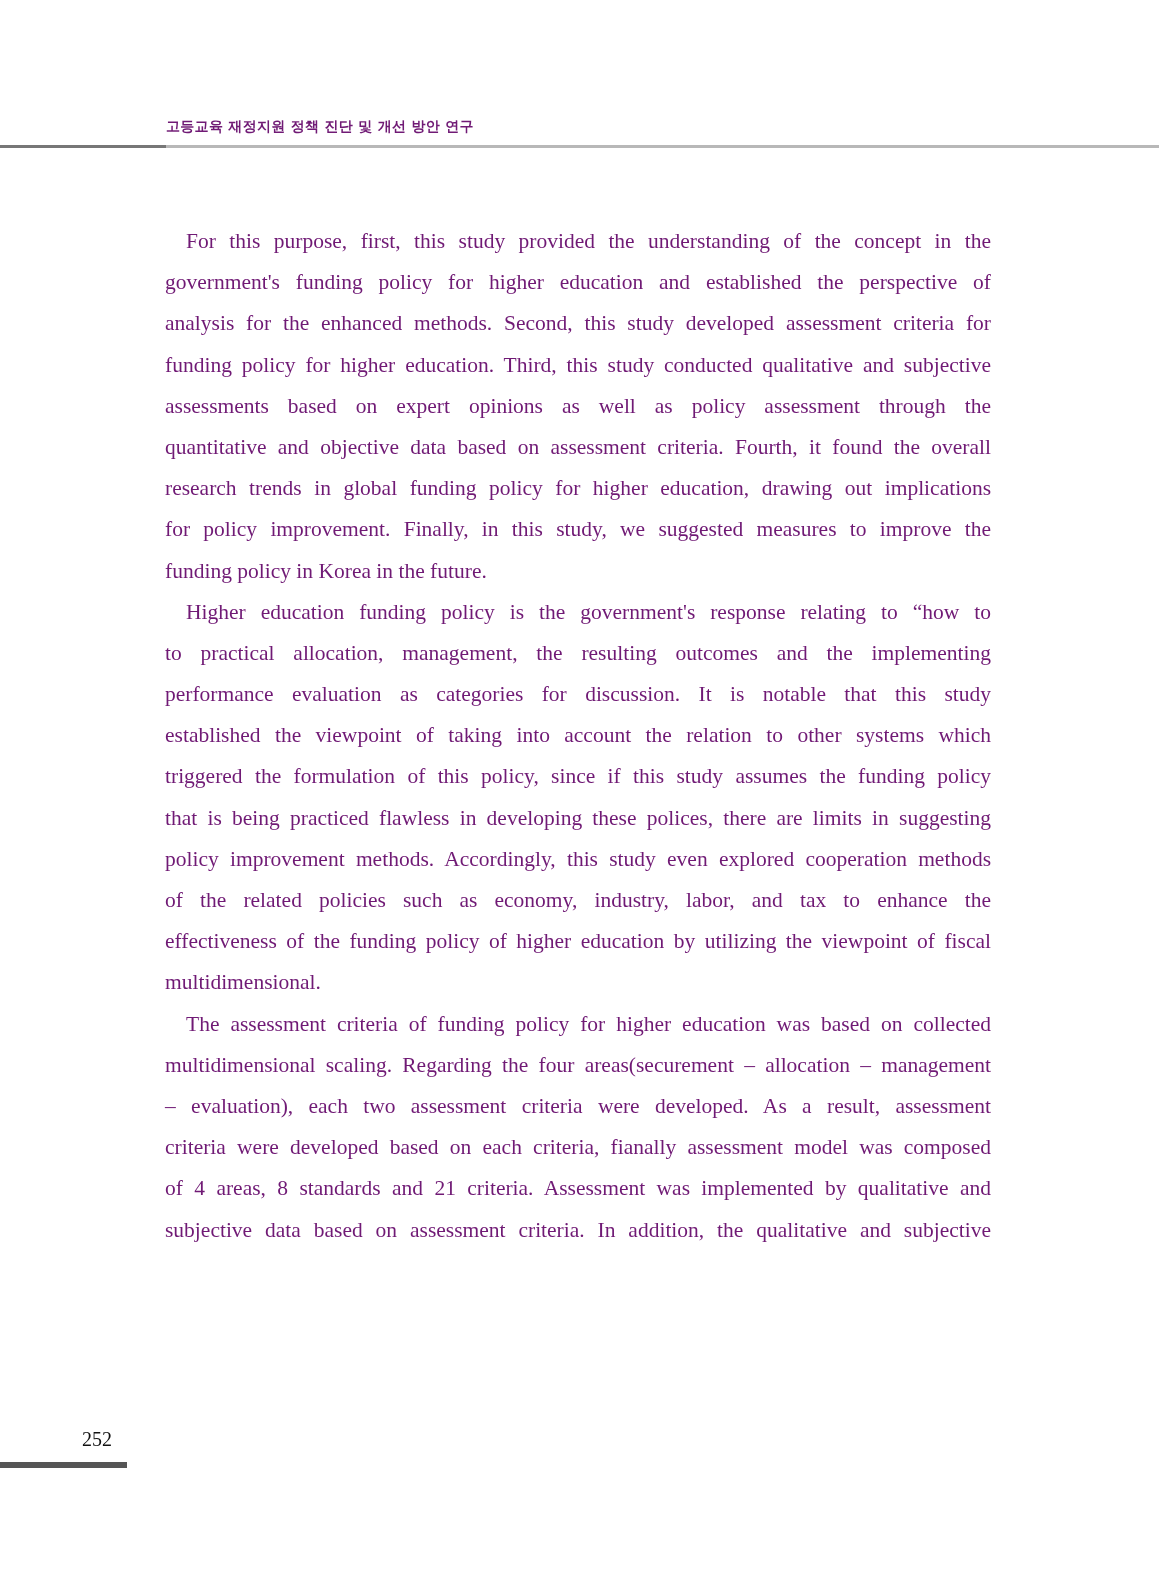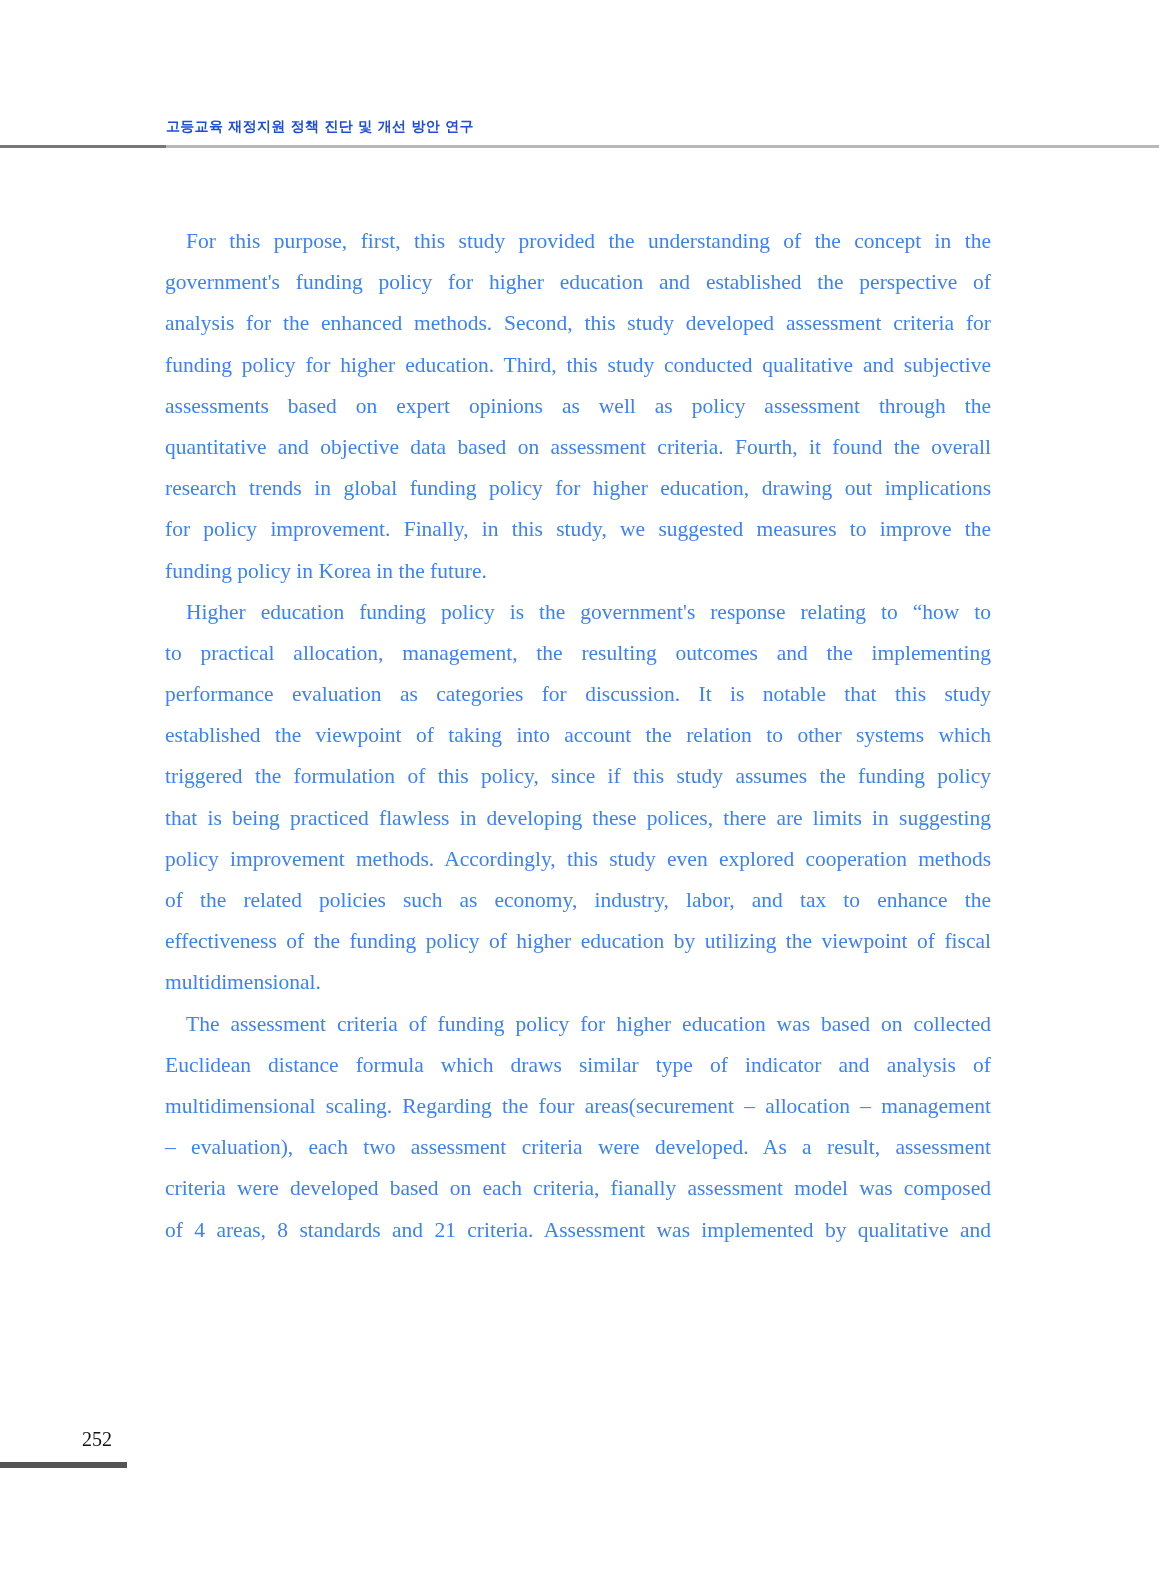--- a/index.html
+++ b/index.html
@@ -1,26 +1,26 @@
 <!DOCTYPE html>
 <html><head>
   <meta charset="utf-8">
   <style>
     html, body { margin: 0; padding: 0; background: #ffffff; }
     body { width: 1159px; height: 1571px; position: relative; overflow: hidden; }
     .running-header {
       position: absolute; left: 166px; top: 118px;
       font-family: "DejaVu Sans", sans-serif; font-weight: bold;
-      font-size: 14px; color: #1d4ed8; letter-spacing: 0.3px;
+      font-size: 14px; color: #701a75; letter-spacing: 0.3px;
     }
     .header-rule-dark { position: absolute; left: 0; top: 145px; width: 166px; height: 3px; background: #777777; }
     .header-rule-light { position: absolute; left: 166px; top: 145px; width: 993px; height: 3px; background: #b8b8b8; }
     .body-text {
       position: absolute; left: 165px; top: 221px; width: 826px;
-      font-family: "Liberation Serif", serif; font-size: 21.5px; color: #3b82f6;
+      font-family: "Liberation Serif", serif; font-size: 21.5px; color: #701a75;
     }
     .line {
       display: block; height: 41.2px; line-height: 41.2px;
       text-align: justify; text-align-last: justify; white-space: nowrap;
     }
     .line.last { text-align-last: left; }
     .line.indent { padding-left: 21px; }
     .page-number {
       position: absolute; left: 82px; top: 1428px;
       font-family: Liberation Serif, serif; font-size: 20px; color: #111111;
@@ -56,22 +56,22 @@
     <span class="line">triggered the formulation of this policy, since if this study assumes the funding policy</span>
     <span class="line">that is being practiced flawless in developing these polices, there are limits in suggesting</span>
     <span class="line">policy improvement methods. Accordingly, this study even explored cooperation methods</span>
     <span class="line">of the related policies such as economy, industry, labor, and tax to enhance the</span>
     <span class="line">effectiveness of the funding policy of higher education by utilizing the viewpoint of fiscal</span>
     <span class="line last">multidimensional.</span>
   </div>
 
   <div>
     <span class="line indent">The assessment criteria of funding policy for higher education was based on  collected</span>
-    <span class="line">Euclidean distance formula which draws similar type of indicator and analysis of</span>
     <span class="line">multidimensional scaling. Regarding the four areas(securement – allocation – management</span>
     <span class="line">– evaluation), each two assessment criteria were developed. As a result, assessment</span>
     <span class="line">criteria were developed based on each criteria, fianally  assessment model was composed</span>
     <span class="line">of 4 areas, 8 standards and 21 criteria. Assessment  was implemented by qualitative and</span>
+    <span class="line">subjective data based on assessment  criteria. In addition, the qualitative and subjective</span>
   </div>
 </div>
 
 <div class="page-number">252</div>
 <div class="footer-rule"></div>
 
 </body></html>

